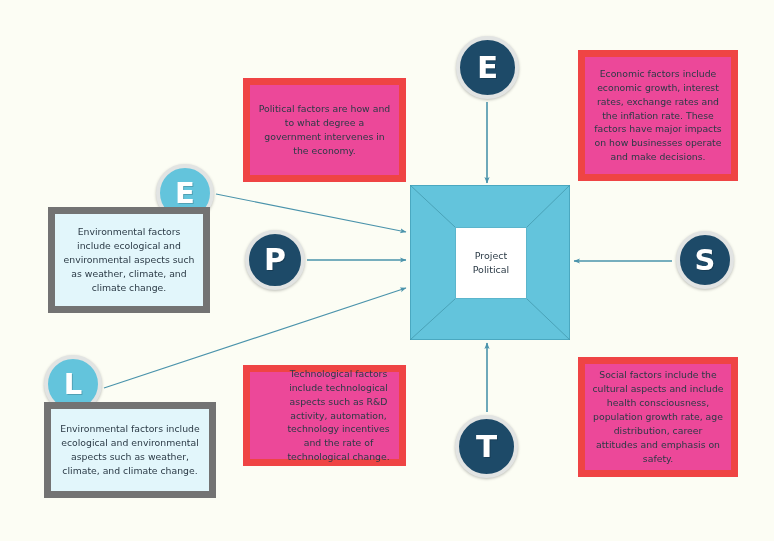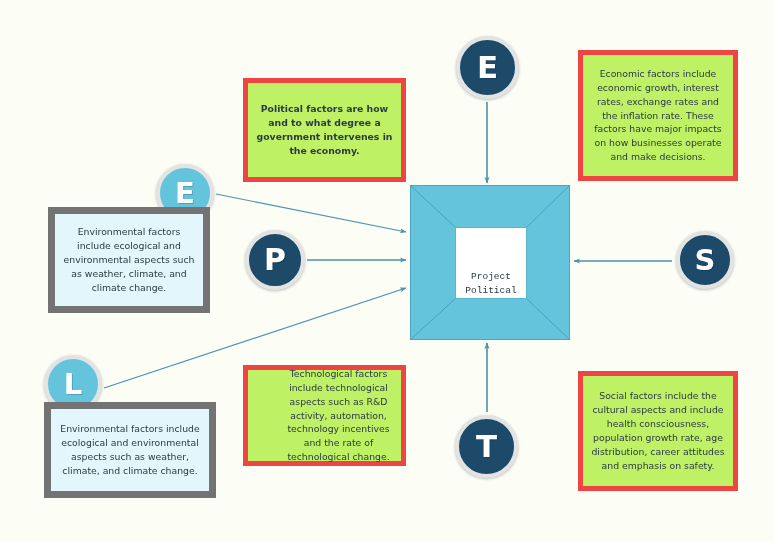--- a/index.html
+++ b/index.html
@@ -65,27 +65,26 @@
   }
   #center-frame .frame-inner {
     position: absolute;
     left: 45px;
     top: 42px;
     width: 72px;
     height: 72px;
     background: #ffffff;
     border: 1px solid #5bb5cc;
     display: flex;
-    align-items: flex-end;
+    align-items: center;
     justify-content: center;
     text-align: center;
     line-height: 1.45;
     color: #2b3a46;
     font-size: 9.5px;
-    font-family: Liberation Mono, monospace;
   }
   #center-frame svg.miter {
     position: absolute;
     inset: 0;
     width: 160px;
     height: 155px;
   }
 
   
   .badge {
@@ -112,22 +111,22 @@
     position: absolute;
     display: flex;
     align-items: center;
     justify-content: center;
     text-align: center;
     line-height: 1.5;
     color: #2b3a46;
     font-size: 9.3px;
   }
   .tbox.navy {
-    background: #bef264;
-    border: 5px solid #ef4444;
+    background: #ec4899;
+    border: 7px solid #ef4444;
   }
   .tbox.teal {
     background: #e2f6fb;
     border: 7px solid #737373;
   }
   .tbox p { padding: 4px 7px; }
 </style>
 </head>
 <body>
 
@@ -186,40 +185,40 @@
   </div>
 
   <div class="badge light" id="badge-l" style="left:44px; top:355px; width:58px; height:58px; font-size:29px;">
     <span>L</span>
   </div>
 
   <div class="badge dark" id="badge-t" style="left:455px; top:415px; width:63px; height:63px; font-size:31px;">
     <span>T</span>
   </div>
 
-  <div class="tbox navy" id="box-political" style="left:243px; top:78px; width:163px; height:104px;font-weight:bold;">
+  <div class="tbox navy" id="box-political" style="left:243px; top:78px; width:163px; height:104px;">
     <p>Political factors are how and to what degree a government intervenes in the economy.</p>
   </div>
 
   <div class="tbox navy" id="box-economic" style="left:578px; top:50px; width:160px; height:131px;">
     <p>Economic factors include economic growth, interest rates, exchange rates and the inflation rate. These factors have major impacts on how businesses operate and make decisions.</p>
   </div>
 
   <div class="tbox teal" id="box-environmental-upper" style="left:48px; top:207px; width:162px; height:106px;">
     <p>Environmental factors include ecological and environmental aspects such as weather, climate, and climate change.</p>
   </div>
 
   <div class="tbox teal" id="box-environmental-lower" style="left:44px; top:402px; width:172px; height:96px;">
     <p>Environmental factors include ecological and environmental aspects such as weather, climate, and climate change.</p>
   </div>
 
   <div class="tbox navy" id="box-technological" style="left:243px; top:365px; width:163px; height:101px;padding-left:28px;">
     <p>Technological factors include technological aspects such as R&amp;D activity, automation, technology incentives and the rate of technological change.</p>
   </div>
 
-  <div class="tbox navy" id="box-social" style="left:578px; top:371px; width:160px; height:120px;">
+  <div class="tbox navy" id="box-social" style="left:578px; top:357px; width:160px; height:120px;">
     <p>Social factors include the cultural aspects and include health consciousness, population growth rate, age distribution, career attitudes and emphasis on safety.</p>
   </div>
 
   <div id="page-edge-right"></div>
   <div id="page-edge-bottom"></div>
 
 </div>
 
 </body></html>

